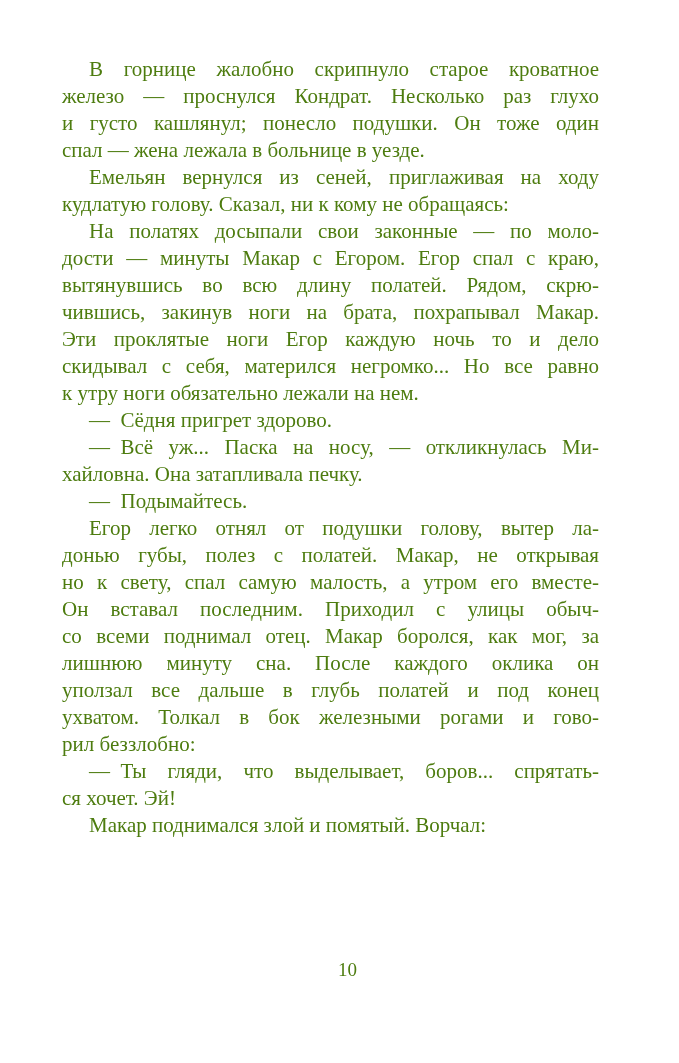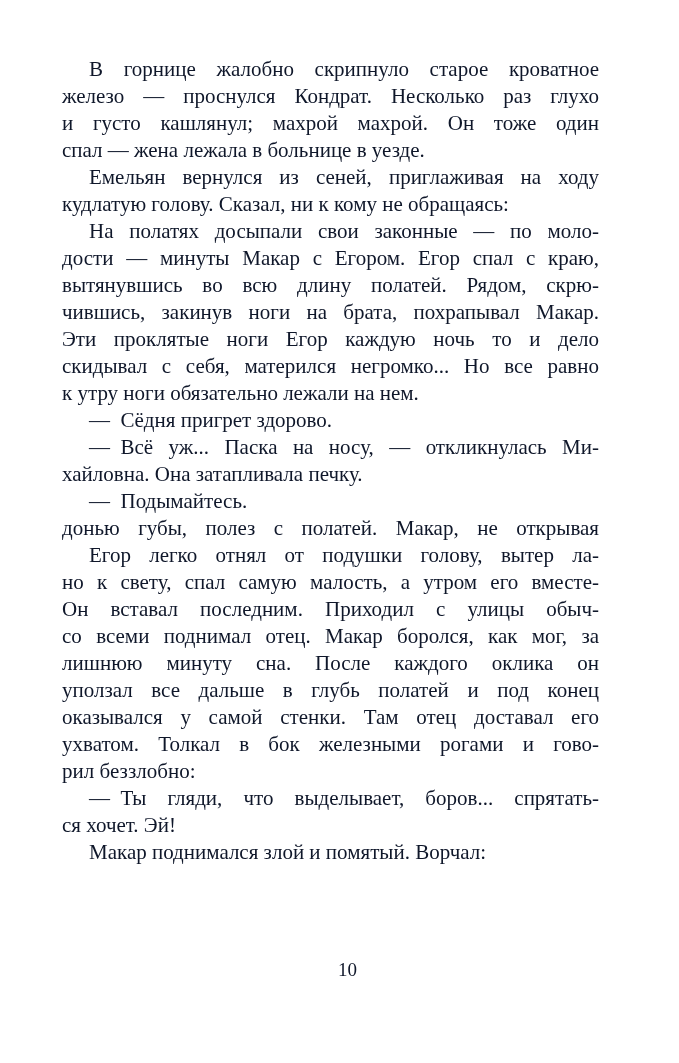--- a/index.html
+++ b/index.html
@@ -47,26 +47,26 @@
     width: 100%;
     text-align: center;
     font-size: 19px;
     line-height: 24px;
     margin-left: 8px;
   }
 </style>
 </head>
 <body style="background: rgb(255, 255, 255);">
 
-<div class="book-page" style="background: rgb(255, 255, 255); color: #0f172a;">
+<div class="book-page" style="background: rgb(255, 255, 255); color: #4d7c0f;">
   <div class="text-block" id="text-block">
       <div class="paragraph">
         <div class="line first">В горнице жалобно скрипнуло старое кроватное</div>
         <div class="line">железо — проснулся Кондрат. Несколько раз глухо</div>
-        <div class="line">и густо кашлянул; махрой махрой. Он тоже один</div>
+        <div class="line">и густо кашлянул; понесло подушки. Он тоже один</div>
         <div class="line last">спал — жена лежала в больнице в уезде.</div>
       </div>
       <div class="paragraph">
         <div class="line first">Емельян вернулся из сеней, приглаживая на ходу</div>
         <div class="line last">кудлатую голову. Сказал, ни к кому не обращаясь:</div>
       </div>
       <div class="paragraph">
         <div class="line first">На полатях досыпали свои законные — по моло-</div>
         <div class="line">дости — минуты Макар с Егором. Егор спал с краю,</div>
         <div class="line">вытянувшись во всю длину полатей. Рядом, скрю-</div>
@@ -79,28 +79,27 @@
         <div class="line first last">— Сёдня пригрет здорово.</div>
       </div>
       <div class="paragraph">
         <div class="line first">— Всё уж... Паска на носу, — откликнулась Ми-</div>
         <div class="line last">хайловна. Она затапливала печку.</div>
       </div>
       <div class="paragraph">
         <div class="line first last">— Подымайтесь.</div>
       </div>
       <div class="paragraph">
+        <div class="line first">Егор легко отнял от подушки голову, вытер ла-</div>
         <div class="line">донью губы, полез с полатей. Макар, не открывая</div>
-        <div class="line first">Егор легко отнял от подушки голову, вытер ла-</div>
         <div class="line">но к свету, спал самую малость, а утром его вместе-</div>
         <div class="line">Он вставал последним. Приходил с улицы обыч-</div>
         <div class="line">со всеми поднимал отец. Макар боролся, как мог, за</div>
         <div class="line">лишнюю минуту сна. После каждого оклика он</div>
         <div class="line">уползал все дальше в глубь полатей и под конец</div>
-        <div class="line">оказывался у самой стенки. Там отец доставал его</div>
         <div class="line">ухватом. Толкал в бок железными рогами и гово-</div>
         <div class="line last">рил беззлобно:</div>
       </div>
       <div class="paragraph">
         <div class="line first">— Ты гляди, что выделывает, боров... спрятать-</div>
         <div class="line last">ся хочет. Эй!</div>
       </div>
       <div class="paragraph">
         <div class="line first last">Макар поднимался злой и помятый. Ворчал:</div>
       </div>

